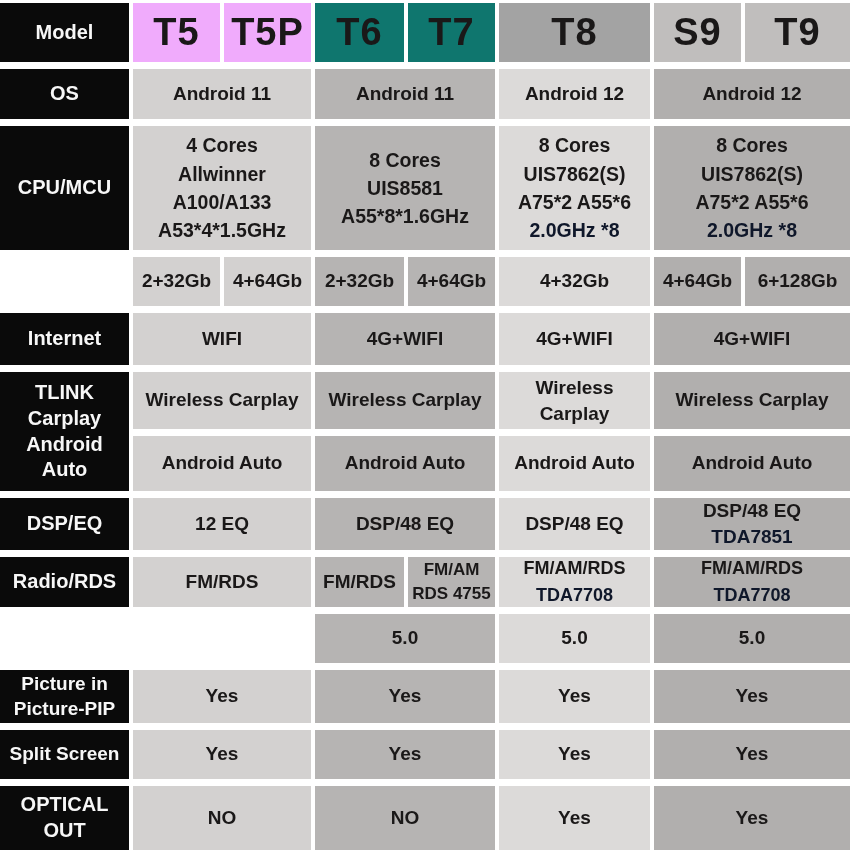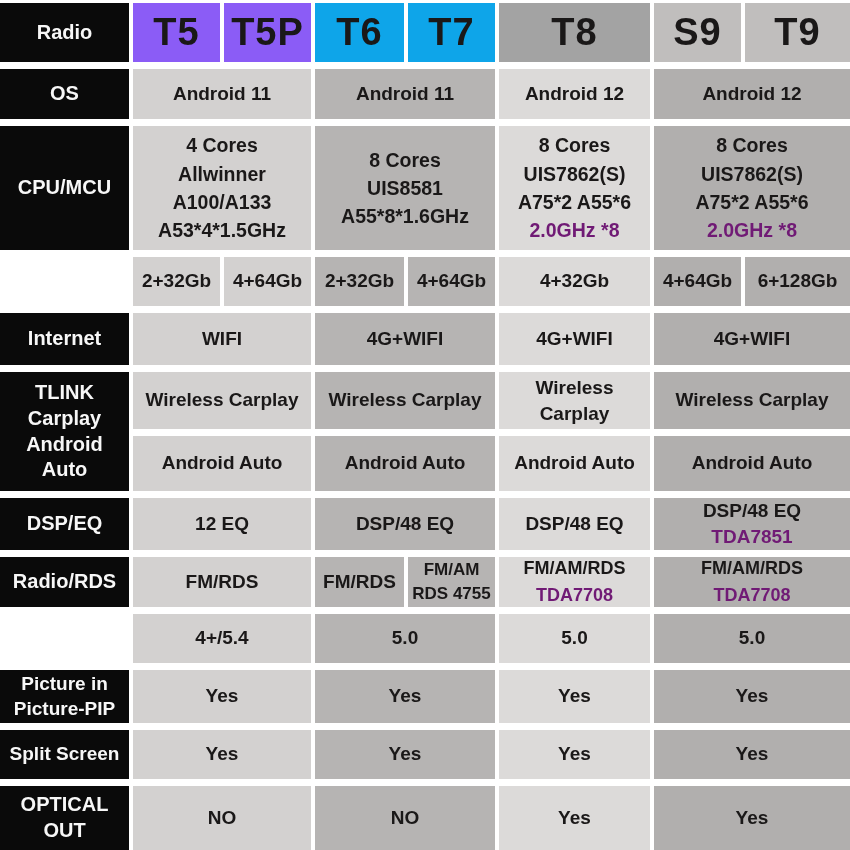--- a/index.html
+++ b/index.html
@@ -17,35 +17,35 @@
   }
   .cell{
     display:flex;flex-direction:column;align-items:center;justify-content:center;
     text-align:center;white-space:pre-line;
     font-weight:bold;color:#1a1818;font-size:19px;line-height:1.3;
     overflow:hidden;
   }
   .label{background:#0a0a0a;color:#f7f7f7;font-size:20px;line-height:1.28;}
   .lbl-sm{font-size:19px;}
   .hdr{font-size:38px;letter-spacing:1px;}
-  .hA{background:#8b5cf6}.hB{background:#0ea5e9}.hC{background:#a3a3a3}.hD{background:#c0bebd}
+  .hA{background:#f0abfc}.hB{background:#0f766e}.hC{background:#a3a3a3}.hD{background:#c0bebd}
   .cA{background:#d3d1d0}.cB{background:#b6b4b3}.cC{background:#dcdad9}.cD{background:#b1afae}
-  .red{color:#701a75;}
+  .red{color:#0f172a;}
   .cpu{line-height:1.45;font-size:19.5px;}
   .small{font-size:17px;line-height:1.4;}
   .radio2{font-size:18px;line-height:1.5;}
   .two-line{line-height:1.35;}
 </style>
 </head>
 <body>
 
 <div class="page">
   <div class="grid">
 
-    <div class="cell label" style="grid-area:1/1">Radio</div>
+    <div class="cell label" style="grid-area:1/1">Model</div>
     <div class="cell hdr hA" style="grid-area:1/2">T5</div>
     <div class="cell hdr hA" style="grid-area:1/3">T5P</div>
     <div class="cell hdr hB" style="grid-area:1/4">T6</div>
     <div class="cell hdr hB" style="grid-area:1/5">T7</div>
     <div class="cell hdr hC" style="grid-area:1/6">T8</div>
     <div class="cell hdr hD" style="grid-area:1/7">S9</div>
     <div class="cell hdr hD" style="grid-area:1/8">T9</div>
 
     <div class="cell label" style="grid-area:2/1">OS</div>
     <div class="cell cA" style="grid-area:2/2/3/4">Android 11</div>
@@ -118,21 +118,20 @@
 RDS 4755</div>
     <div class="cell cC radio2" style="grid-area:9/6">
       <span>FM/AM/RDS</span>
       <span class="red">TDA7708</span>
     </div>
     <div class="cell cD radio2" style="grid-area:9/7/10/9">
       <span>FM/AM/RDS</span>
       <span class="red">TDA7708</span>
     </div>
 
-    <div class="cell cA" style="grid-area:10/2/11/4">4+/5.4</div>
     <div class="cell cB" style="grid-area:10/4/11/6">5.0</div>
     <div class="cell cC" style="grid-area:10/6">5.0</div>
     <div class="cell cD" style="grid-area:10/7/11/9">5.0</div>
 
     <div class="cell label lbl-sm" style="grid-area:11/1">Picture in
 Picture-PIP</div>
     <div class="cell cA" style="grid-area:11/2/12/4">Yes</div>
     <div class="cell cB" style="grid-area:11/4/12/6">Yes</div>
     <div class="cell cC" style="grid-area:11/6">Yes</div>
     <div class="cell cD" style="grid-area:11/7/12/9">Yes</div>

